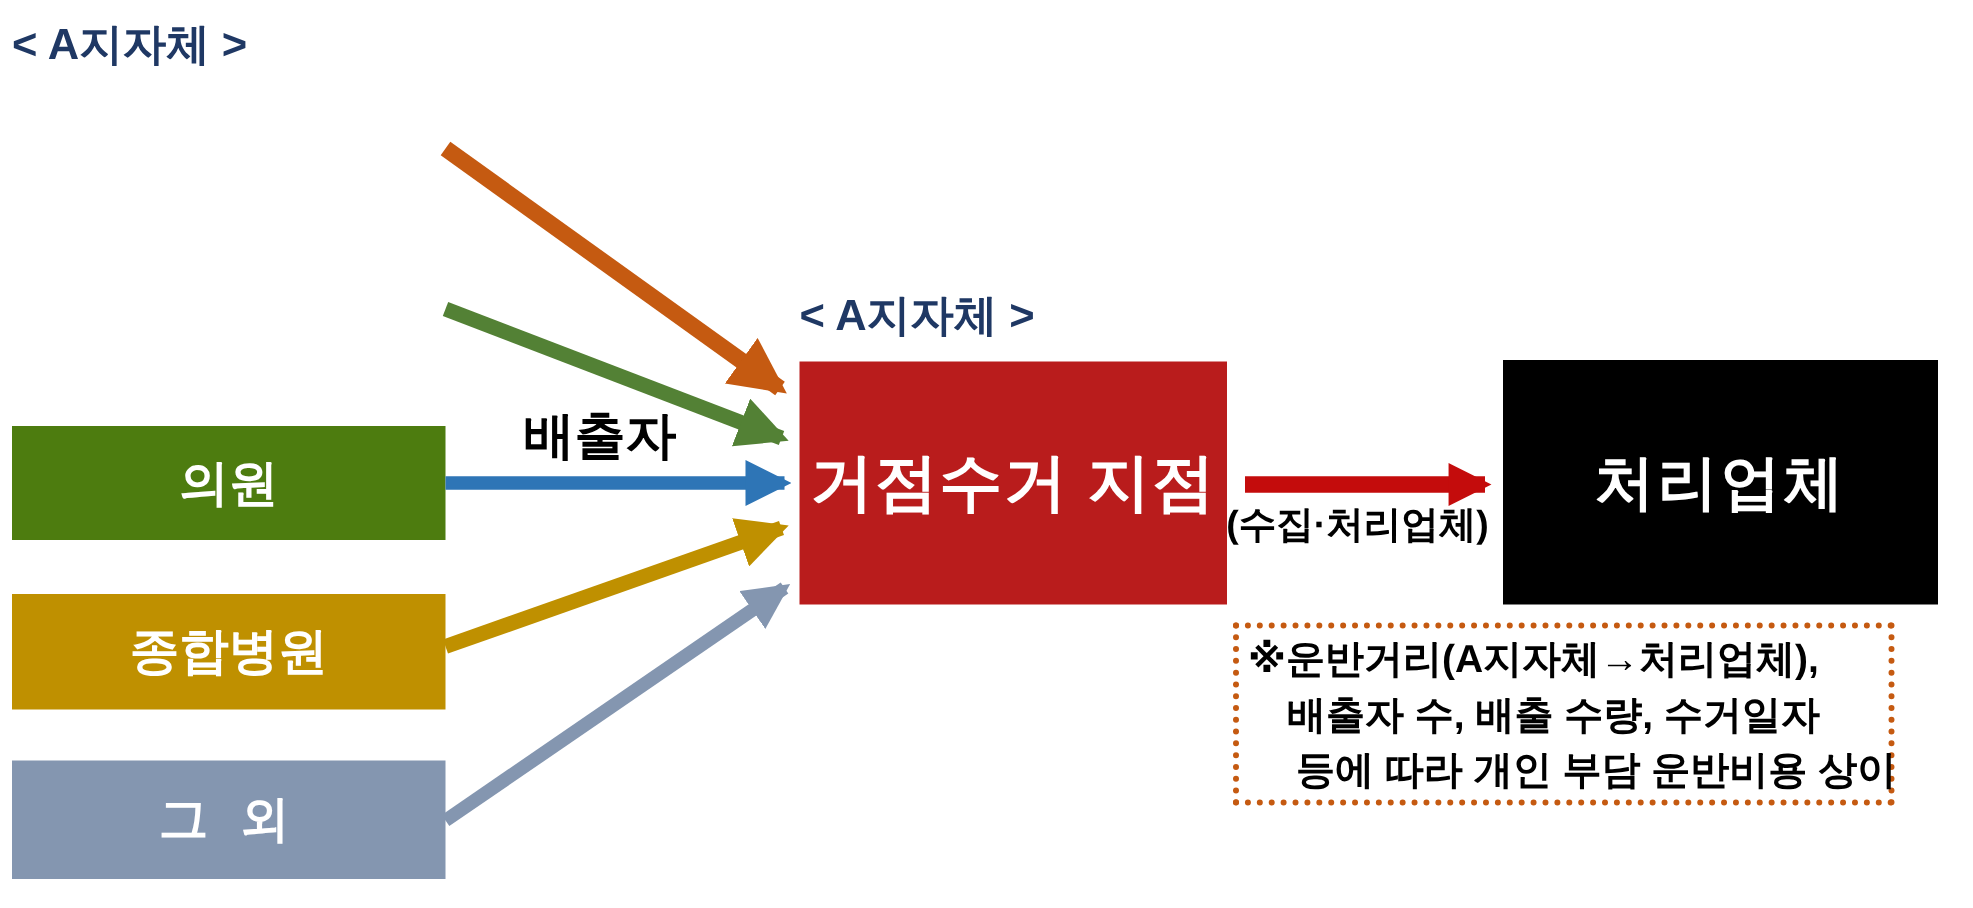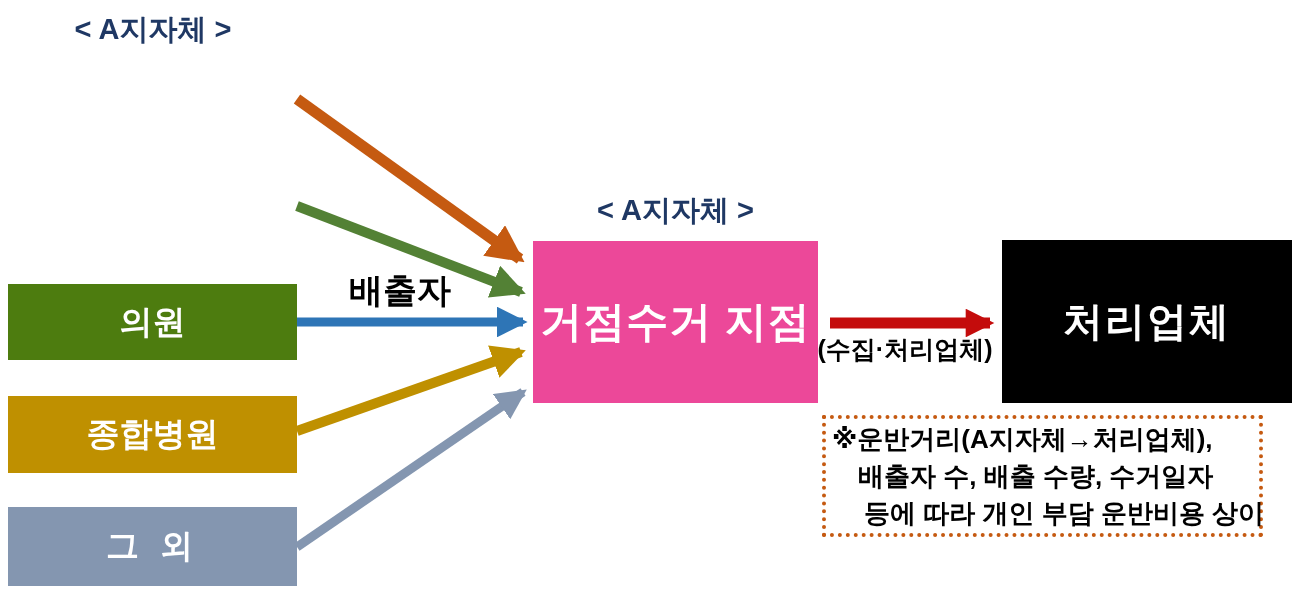--- a/index.html
+++ b/index.html
@@ -8,21 +8,21 @@
   .box{position:absolute;display:flex;align-items:center;justify-content:center;
        color:#fff;font-weight:bold;text-align:center;}
   .src{left:8px;width:289px;font-size:33px;}
   #src0{top:60px;height:77px;font-size:30px;}
   #src1{top:173px;height:76px;}
   #src2{top:284px;height:76px;}
   #src3{top:396px;height:77px;}
   #src4{top:507px;height:79px;letter-spacing:6px;}
   .hub{left:533px;top:241px;width:285px;height:162px;font-size:42px;letter-spacing:1px;}
   .proc{left:1002px;top:240px;width:290px;height:163px;font-size:40px;letter-spacing:2px;}
-  .title{position:absolute;font-weight:bold;font-size:29px;text-align:center;color:#1F3864;}
+  .title{position:absolute;font-weight:bold;font-size:29px;text-align:left;color:#1F3864;}
   #title-left{left:8px;top:10px;width:290px;}
   #title-hub{left:533px;top:191px;width:285px;}
   .flabel{position:absolute;font-weight:bold;color:#000;text-align:center;white-space:nowrap;}
   #lbl-discharger{left:305px;top:268px;width:190px;font-size:34px;}
   #lbl-transport{left:311px;top:331px;width:190px;font-size:34px;}
   #lbl-collect{left:828px;top:271px;width:165px;font-size:30px;}
   #lbl-company{left:805px;top:333px;width:200px;font-size:25px;}
   .note{position:absolute;left:822px;top:415px;width:441px;height:122px;
         border:4px dotted #C55A11;box-sizing:border-box;background:#fff;
         font-weight:bold;font-size:26px;line-height:37px;color:#000;padding:2px 6px;
@@ -67,21 +67,21 @@
     <line x1="297" y1="206" x2="521" y2="292" stroke-width="10" marker-end="url(#m1)" stroke="#538135"></line>
     <line x1="297" y1="322" x2="523" y2="322" stroke-width="9" marker-end="url(#m2)" stroke="#2E75B6"></line>
     <line x1="297" y1="431" x2="521" y2="352" stroke-width="10" marker-end="url(#m3)" stroke="#BF9000"></line>
     <line x1="297" y1="547" x2="523" y2="392" stroke-width="9" marker-end="url(#m4)" stroke="#8496B0"></line>
     <line x1="830" y1="323" x2="990" y2="323" stroke-width="11" marker-end="url(#mred)" stroke="#C40C0C"></line>
   </svg>
 
   <div class="flabel" id="lbl-discharger">배출자</div>
 
   <div class="title" id="title-hub" style="color: rgb(31, 56, 100);">&lt; A지자체 &gt;</div>
-  <div class="box hub" style="background-color: #ec4899;">거점수거 지점</div>
+  <div class="box hub" style="background-color: #b91c1c;">거점수거 지점</div>
 
   <div class="flabel" id="lbl-company">(수집·처리업체)</div>
 
   <div class="box proc" style="background-color: #000000;">처리업체</div>
 
   <div class="note" style="border-color: rgb(197, 90, 17);">
     <div class="l1">※운반거리(A지자체→처리업체),</div>
     <div class="l2">배출자 수, 배출 수량, 수거일자</div>
     <div class="l3">등에 따라 개인 부담 운반비용 상이</div>
   </div>

